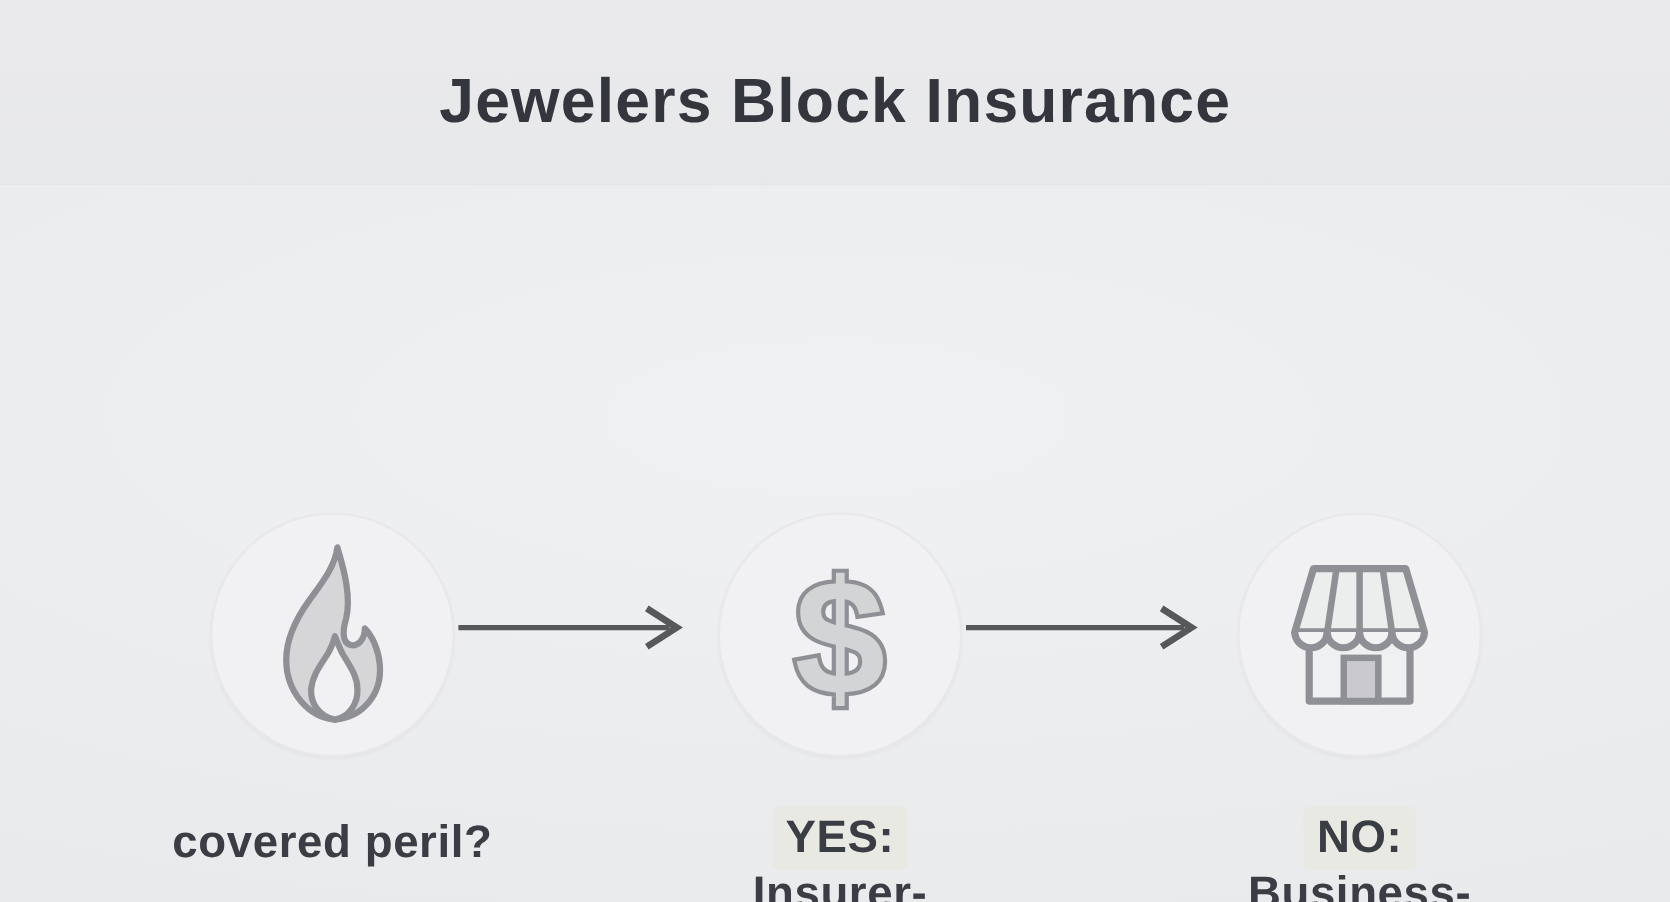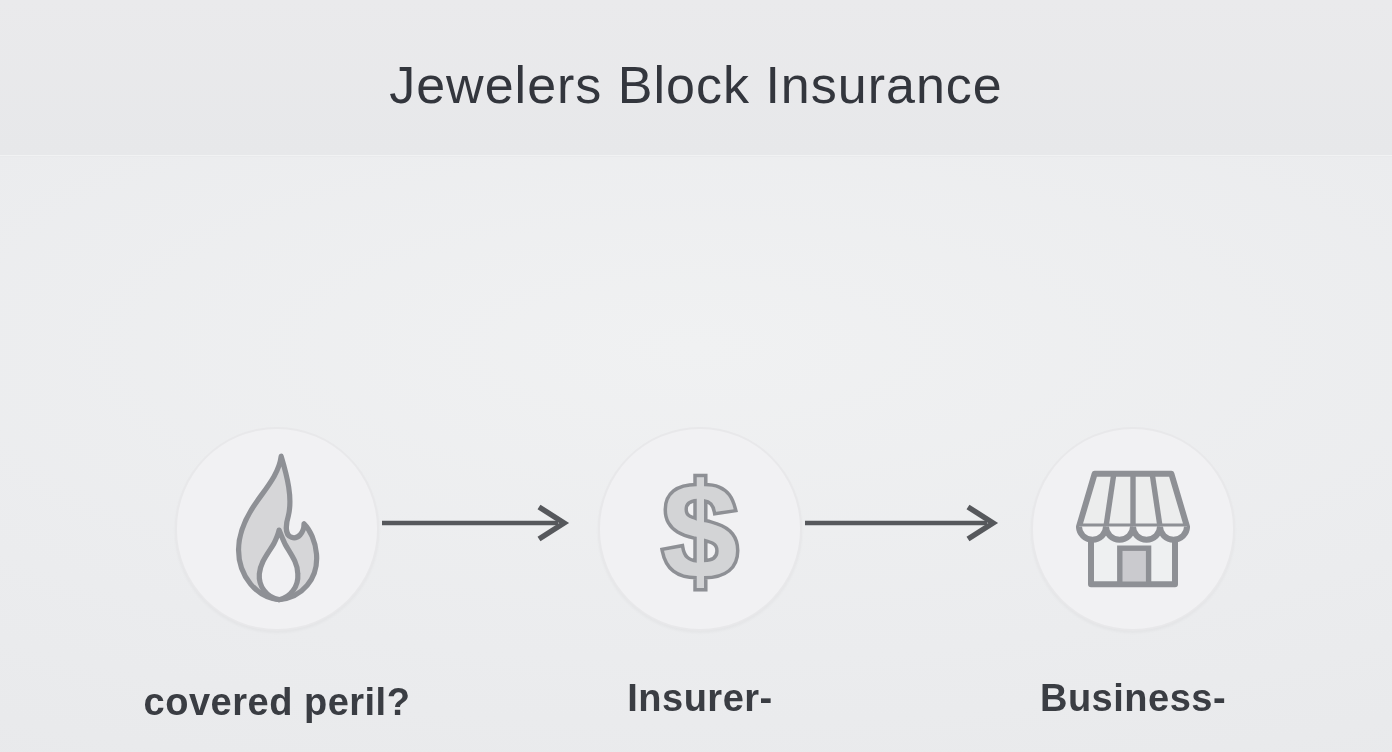--- a/index.html
+++ b/index.html
@@ -19,21 +19,21 @@
     width: 100%; height: 156px;
     background: linear-gradient(180deg, #eaeaec 0%, #e7e8ea 100%);
     border-bottom: 1px solid #f1f2f3;
     box-sizing: border-box;
     display: flex; align-items: center; justify-content: center;
   }
   .page-title {
     margin: 0;
     padding-top: 14px;
     font-size: 52px;
-    font-weight: 400;
+    font-weight: 700;
     letter-spacing: 1px;
     color: #33363d;
   }
   .body-area {
     position: absolute; left: 0; top: 157px; right: 0; bottom: 0;
     background: radial-gradient(120% 95% at 50% 32%, #f0f1f2 0%, #ebecee 55%, #e7e8ea 100%);
   }
   .circle {
     position: absolute;
     width: 204px; height: 204px;
@@ -147,23 +147,25 @@
         <path d="M65,58 a11.25,11 0 0 0 22.5,0" fill="#f3f3f4" stroke="#8e9095" stroke-width="5"></path>
         <path d="M87.5,58 a11.25,11 0 0 0 22.5,0" fill="#f3f3f4" stroke="#8e9095" stroke-width="5"></path>
       </svg>
     </div>
 
     <div class="caption caption-1">
       <div>covered peril?</div>
     </div>
 
     <div class="caption caption-2">
+      <div><span class="badge">YES:</span></div>
       <div>Insurer-</div>
 
     </div>
 
     <div class="caption caption-3">
+      <div><span class="badge">NO:</span></div>
       <div>Business-</div>
 
     </div>
 
   </div>
 </div>
 
 </body></html>

